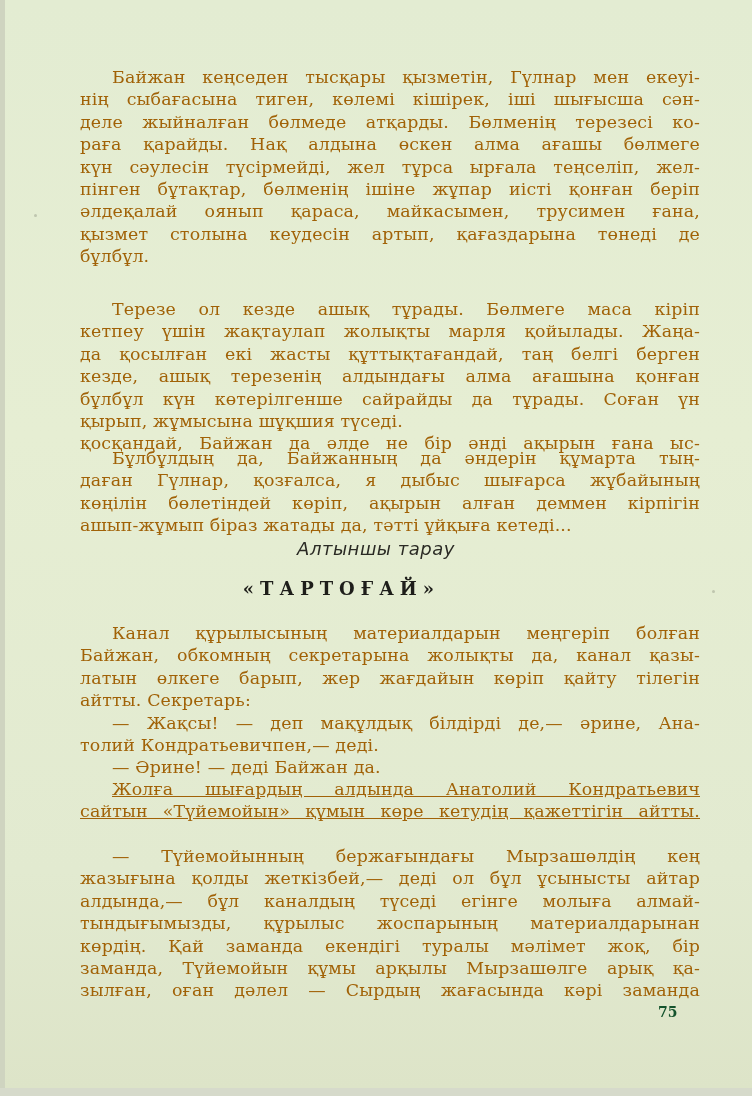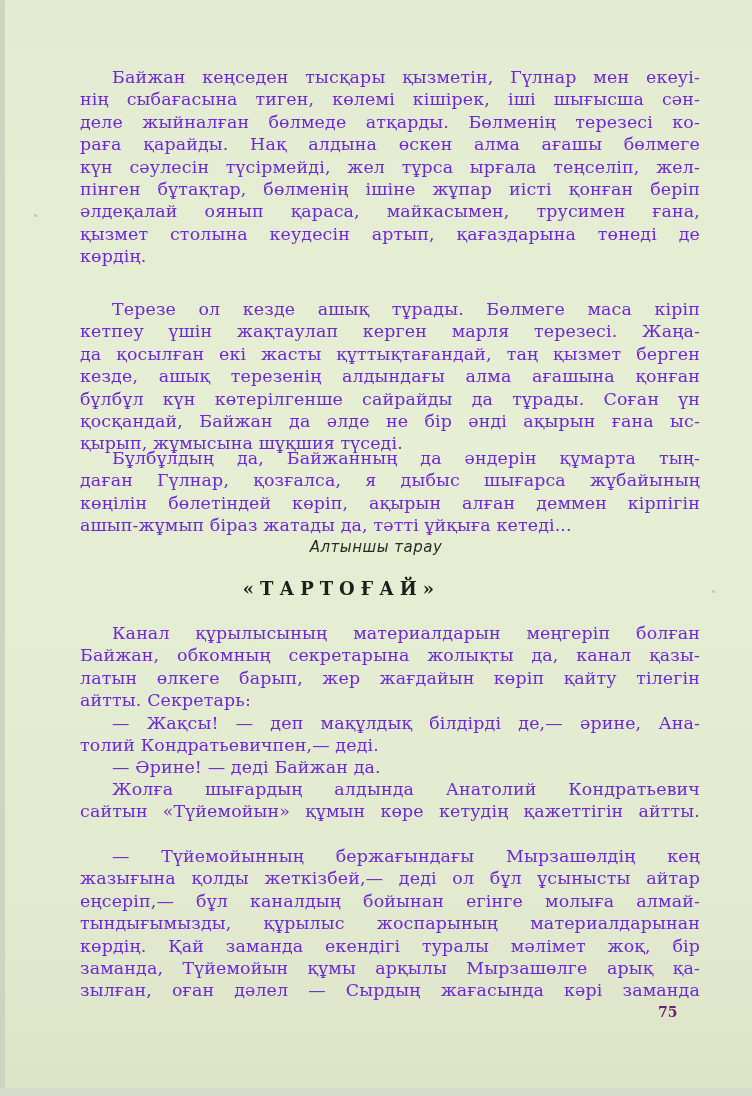--- a/index.html
+++ b/index.html
@@ -35,21 +35,21 @@
       left: 0;
       bottom: 0;
       width: 752px;
       height: 8px;
       background: #d6dacb;
     }
     .text-block {
       position: absolute;
       left: 80px;
       width: 620px;
-      color: #6d28d9;
+      color: #a16207;
       font-size: 17.4px;
       line-height: 22.4px;
       text-align: justify;
       letter-spacing: 0.15px;
     }
     .line {
       display: block;
       white-space: nowrap;
       text-align-last: justify;
     }
@@ -60,21 +60,21 @@
       padding-left: 32px;
     }
     .chapter-label {
       position: absolute;
       left: 0;
       width: 752px;
       top: 538px;
       text-align: center;
       font-style: italic;
       font-family: "DejaVu Sans", sans-serif;
-      font-size: 15px;
+      font-size: 18px;
       color: #2a2a24;
       letter-spacing: 0.5px;
     }
     .chapter-title {
       position: absolute;
       left: 0;
       width: 683px;
       top: 578px;
       text-align: center;
       font-size: 18px;
@@ -82,21 +82,21 @@
       letter-spacing: 6px;
       color: #1e1e1a;
       font-family: "DejaVu Serif", serif;
     }
     .page-number {
       position: absolute;
       left: 658px;
       top: 1004px;
       font-size: 14px;
       font-weight: bold;
-      color: #701a75;
+      color: #14532d;
       font-family: "DejaVu Serif", serif;
     }
     .speck {
       position: absolute;
       width: 3px;
       height: 3px;
       border-radius: 50%;
       background: #9aa08c;
       opacity: 0.5;
     }
@@ -110,31 +110,31 @@
 
 <div class="text-block" style="top:66px;">
   <span class="line indent">Байжан кеңседен тысқары қызметін, Гүлнар мен екеуі-</span>
   <span class="line">нің сыбағасына тиген, көлемі кішірек, іші шығысша сән-</span>
   <span class="line">деле жыйналған бөлмеде атқарды. Бөлменің терезесі ко-</span>
   <span class="line">раға қарайды. Нақ алдына өскен алма ағашы бөлмеге</span>
   <span class="line">күн сәулесін түсірмейді, жел тұрса ырғала теңселіп, жел-</span>
   <span class="line">пінген бұтақтар, бөлменің ішіне жұпар иісті қонған беріп</span>
   <span class="line">әлдеқалай оянып қараса, майкасымен, трусимен ғана,</span>
   <span class="line">қызмет столына кеудесін артып, қағаздарына төнеді де</span>
-  <span class="line last">көрдің.</span>
+  <span class="line last">бұлбұл.</span>
 </div>
 
 <div class="text-block" style="top:298px;">
   <span class="line indent">Терезе ол кезде ашық тұрады. Бөлмеге маса кіріп</span>
-  <span class="line">кетпеу үшін жақтаулап керген марля терезесі. Жаңа-</span>
-  <span class="line">да қосылған екі жасты құттықтағандай, таң қызмет берген</span>
+  <span class="line">кетпеу үшін жақтаулап жолықты марля қойылады. Жаңа-</span>
+  <span class="line">да қосылған екі жасты құттықтағандай, таң белгі берген</span>
   <span class="line">кезде, ашық терезенің алдындағы алма ағашына қонған</span>
   <span class="line">бұлбұл күн көтерілгенше сайрайды да тұрады. Соған үн</span>
+  <span class="line last">қырып, жұмысына шұқшия түседі.</span>
   <span class="line">қосқандай, Байжан да әлде не бір әнді ақырын ғана ыс-</span>
-  <span class="line last">қырып, жұмысына шұқшия түседі.</span>
 </div>
 
 <div class="text-block" style="top:447px;">
   <span class="line indent">Бұлбұлдың да, Байжанның да әндерін құмарта тың-</span>
   <span class="line">даған Гүлнар, қозғалса, я дыбыс шығарса жұбайының</span>
   <span class="line">көңілін бөлетіндей көріп, ақырын алған деммен кірпігін</span>
   <span class="line last">ашып-жұмып біраз жатады да, тәтті ұйқыға кетеді...</span>
 </div>
 
 <div class="chapter-label">Алтыншы тарау</div>
@@ -149,29 +149,29 @@
 
 <div class="text-block" style="top:712px;">
   <span class="line indent">— Жақсы! — деп мақұлдық білдірді де,— әрине, Ана-</span>
   <span class="line last">толий Кондратьевичпен,— деді.</span>
 </div>
 
 <div class="text-block" style="top:756px;">
   <span class="line indent last">— Әрине! — деді Байжан да.</span>
 </div>
 
-<div class="text-block" style="top:778px;">
+<div class="text-block" style="top:778px;text-decoration:underline;">
   <span class="line indent">Жолға шығардың алдында Анатолий Кондратьевич</span>
   <span class="line">сайтын «Түйемойын» құмын көре кетудің қажеттігін айтты.</span>
 </div>
 
 <div class="text-block" style="top:845px;">
   <span class="line indent">— Түйемойынның бержағындағы Мырзашөлдің кең</span>
   <span class="line">жазығына қолды жеткізбей,— деді ол бұл ұсынысты айтар</span>
-  <span class="line">еңсеріп,— бұл каналдың бойынан егінге молыға алмай-</span>
+  <span class="line">алдында,— бұл каналдың түседі егінге молыға алмай-</span>
   <span class="line">тындығымызды, құрылыс жоспарының материалдарынан</span>
   <span class="line">көрдің. Қай заманда екендігі туралы мәлімет жоқ, бір</span>
   <span class="line">заманда, Түйемойын құмы арқылы Мырзашөлге арық қа-</span>
   <span class="line">зылған, оған дәлел — Сырдың жағасында кәрі заманда</span>
 </div>
 
 <div class="page-number">75</div>
 
 <div class="speck" style="left:34px; top:214px;"></div>
 <div class="speck" style="left:712px; top:590px;"></div>

